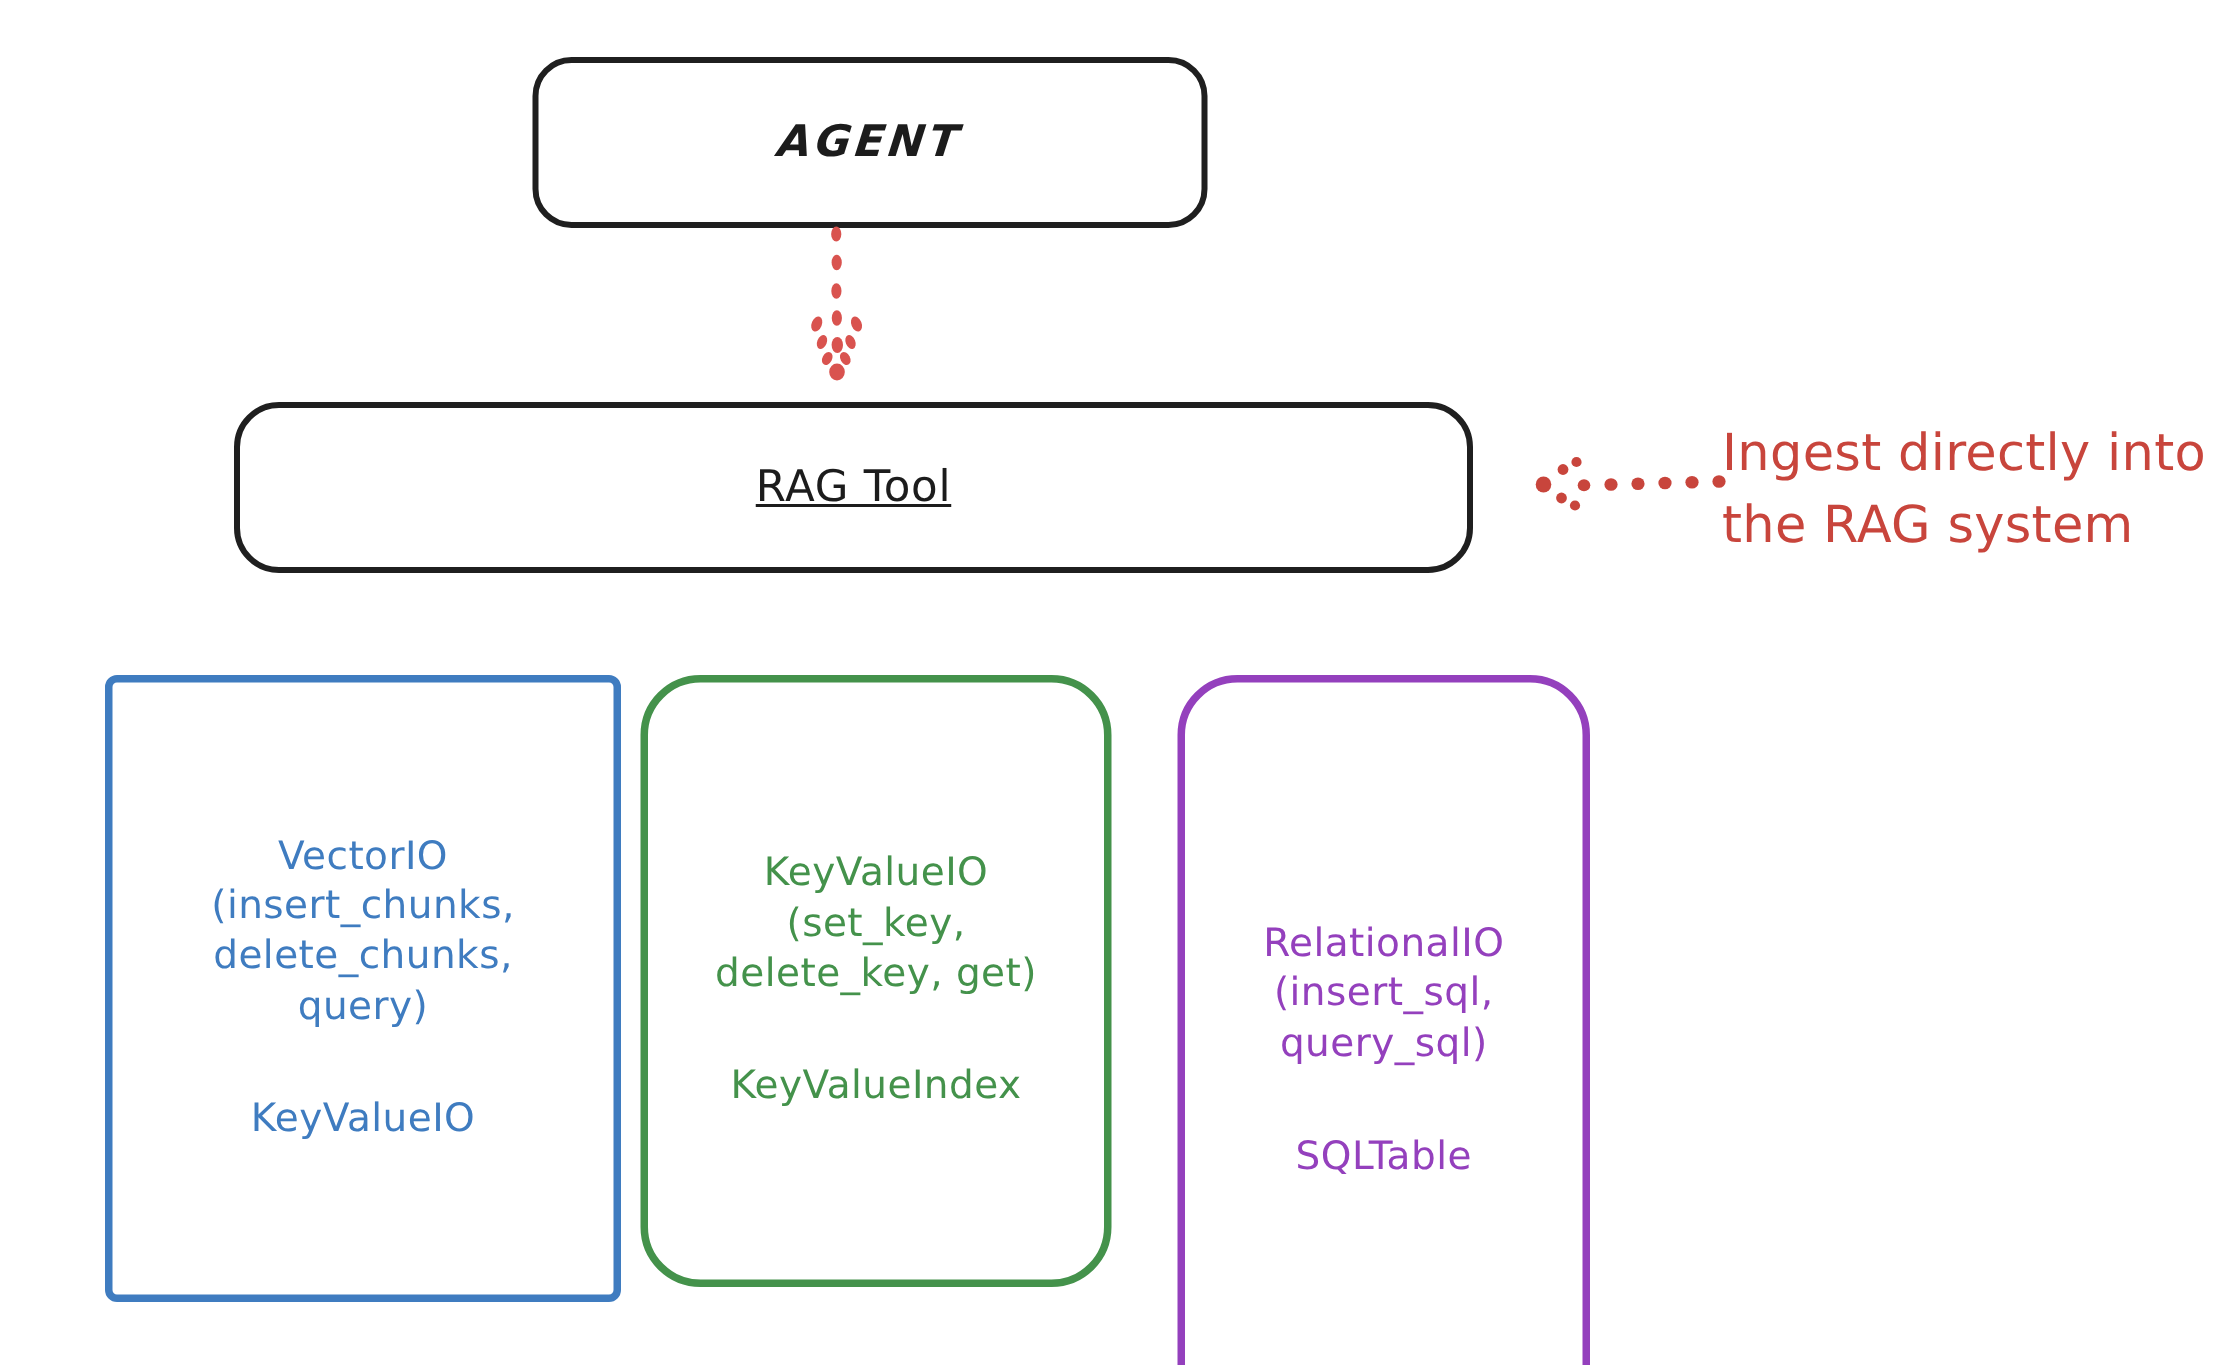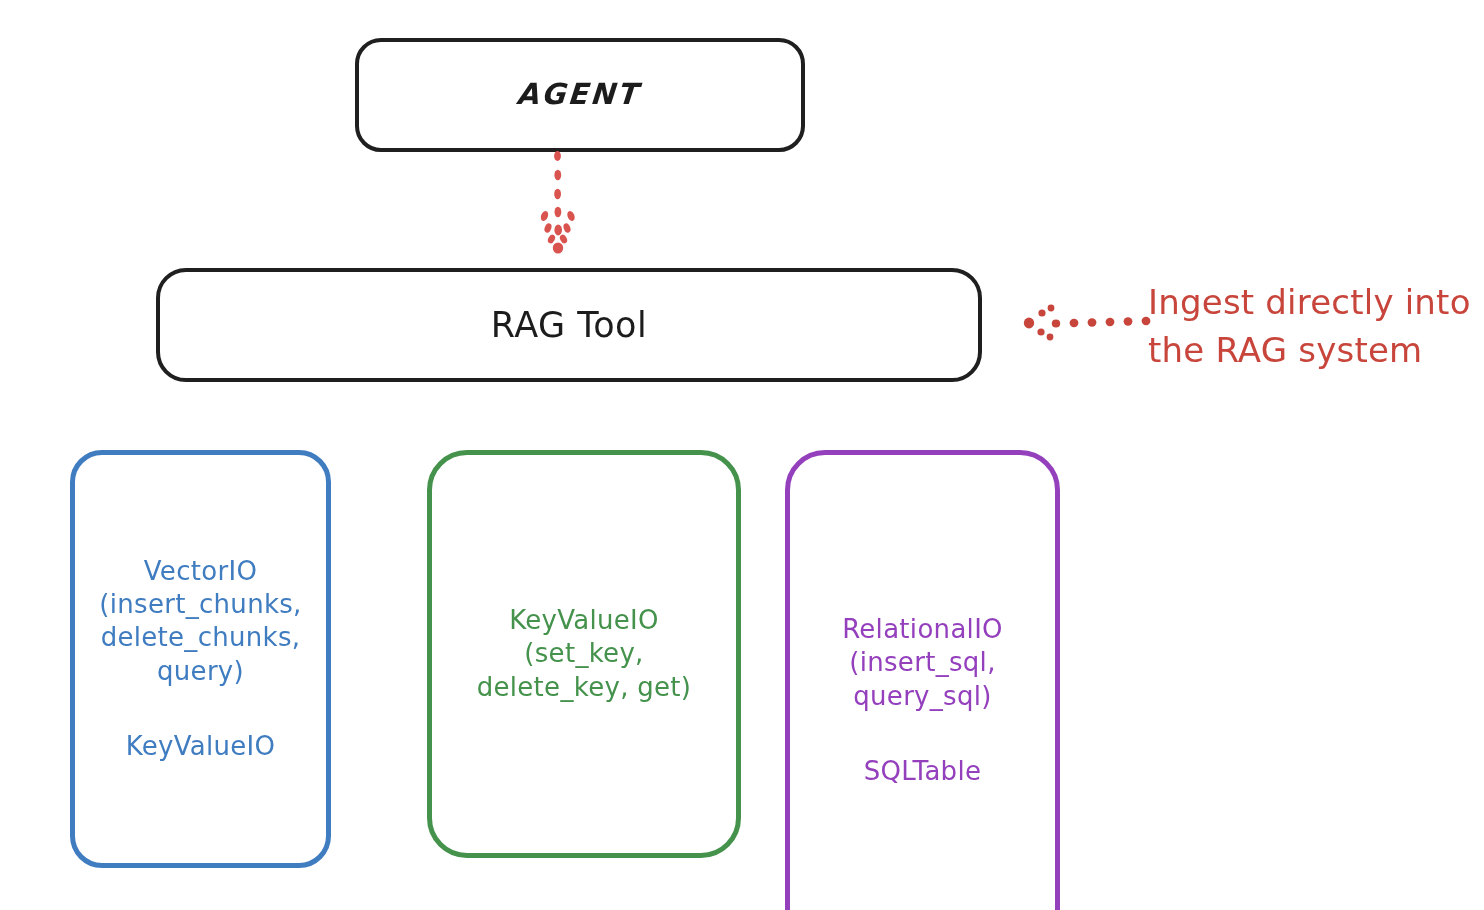--- a/index.html
+++ b/index.html
@@ -59,45 +59,46 @@
   #rag-tool-node {
     left: 156px;
     top: 268px;
     width: 826px;
     height: 114px;
     border-width: 4px;
     border-color: #1f1f1f;
     border-radius: 30px;
   }
   #rag-tool-label {
-    font-size: 35px;
+    font-size: 29px;
     font-weight: 500;
     letter-spacing: 0.5px;
     color: #1c1c1c;
+    text-decoration: underline;
   }
 
   
   .leaf { border-width: 5px; }
   .leaf .title {
     font-size: 26px;
     font-weight: 500;
     letter-spacing: 0.3px;
   }
   .leaf .index {
     font-size: 26px;
     font-weight: 500;
     letter-spacing: 0.3px;
     margin-top: 42px;
   }
 
   #vectorio-node {
     left: 70px; top: 450px;
-    width: 261px; height: 418px;
+    width: 344px; height: 418px;
     border-color: #3f7cc0;
-    border-radius: 32px;
+    border-radius: 8px;
     justify-content: center;
   }
   #vectorio-node .title, #vectorio-node .index { color: #3f7cc0; }
 
   #keyvalueio-node {
     left: 427px; top: 450px;
     width: 314px; height: 408px;
     border-color: #44924b;
     border-radius: 40px;
   }
@@ -188,20 +189,21 @@
 (insert_chunks,
 delete_chunks,
 query)</span>
     <span class="index">KeyValueIO</span>
   </div>
 
   <div class="node leaf" id="keyvalueio-node">
     <span class="title">KeyValueIO
 (set_key,
 delete_key, get)</span>
+    <span class="index">KeyValueIndex</span>
   </div>
 
   <div class="node leaf" id="relationalio-node">
     <span class="title">RelationalIO
 (insert_sql,
 query_sql)</span>
     <span class="index">SQLTable</span>
   </div>
 
 </div>

